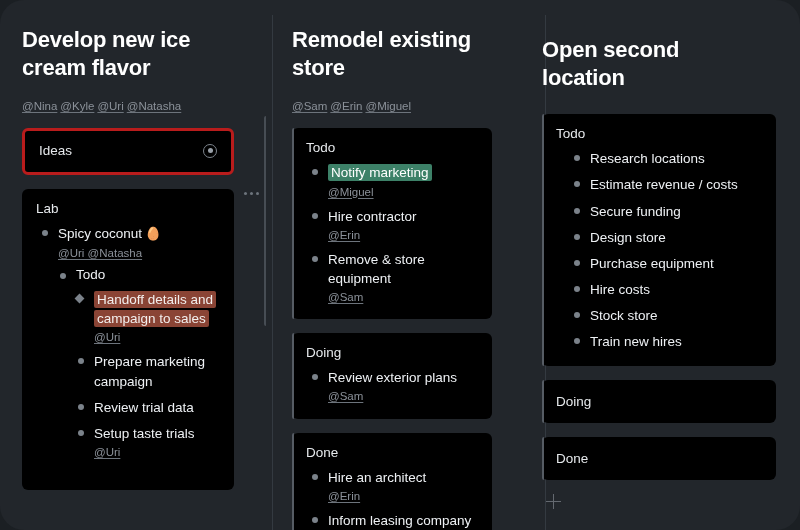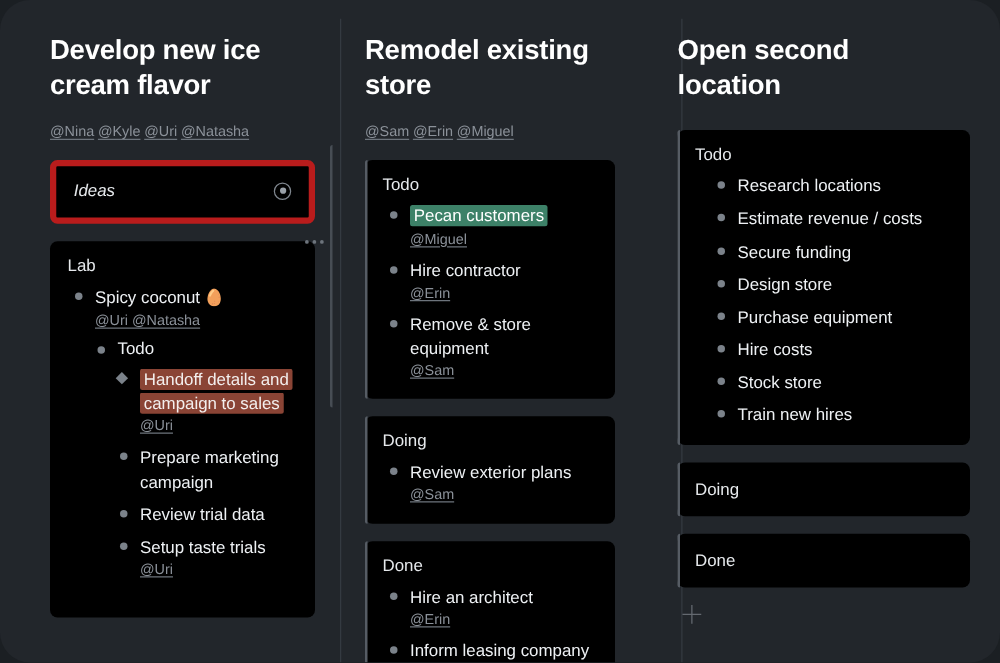--- a/index.html
+++ b/index.html
@@ -19,23 +19,23 @@
     position: absolute; inset: 0;
     display: flex;
     align-items: stretch;
   }
   .col {
     position: relative;
     height: 100%;
     overflow: hidden;
     flex: 0 0 auto;
   }
-  .col-1 { width: 266px; padding: 26px 0 0 40px; }
+  .col-1 { width: 266px; padding: 26px 0 0 22px; }
   .col-2 { width: 250px; padding: 26px 0 0 0; }
-  .col-3 { width: 284px; padding: 26px 0 0 0; }
+  .col-3 { width: 284px; padding: 36px 0 0 0; }
   .divider {
     position: absolute;
     top: 15px; bottom: 0;
     width: 1px;
     background: #343a41;
   }
   .div-1 { left: 272px; }
   .div-2 { left: 545px; }
 
   .proj-title {
@@ -62,21 +62,21 @@
     margin-right: 3px;
   }
 
   .card {
     position: relative;
     background: #000000;
     border-radius: 6px;
     margin-top: 14px;
     padding: 12px 14px 14px 14px;
   }
-  .card.bordered { border: 5px solid #b91c1c; font-style: italic; }
+  .card.bordered { border: 3px solid #b91c1c; }
   .card.accented::before {
     content: "";
     position: absolute;
     left: 0; top: 0; bottom: 0;
     width: 1.5px;
     background: #565c64;
     border-radius: 6px 0 0 6px;
   }
   .card-head {
     display: flex;
@@ -271,21 +271,21 @@
         <div class="mentions">
           <span class="mention">@Sam</span><span class="mention">@Erin</span><span class="mention">@Miguel</span>
         </div>
 
         <div class="card accented">
           <div class="card-head">
             <span>Todo</span>
           </div>
           <ul class="items">
             <li class="bullet-dot">
-              <div class="item-text"><span class="hl hl-green">Pecan customers</span></div>
+              <div class="item-text"><span class="hl hl-green">Notify marketing</span></div>
               <div class="item-sub"><span class="mention">@Miguel</span></div>
             </li>
             <li class="bullet-dot">
               <div class="item-text">Hire contractor</div>
               <div class="item-sub"><span class="mention">@Erin</span></div>
             </li>
             <li class="bullet-dot">
               <div class="item-text">Remove &amp; store equipment</div>
               <div class="item-sub"><span class="mention">@Sam</span></div>
             </li>

